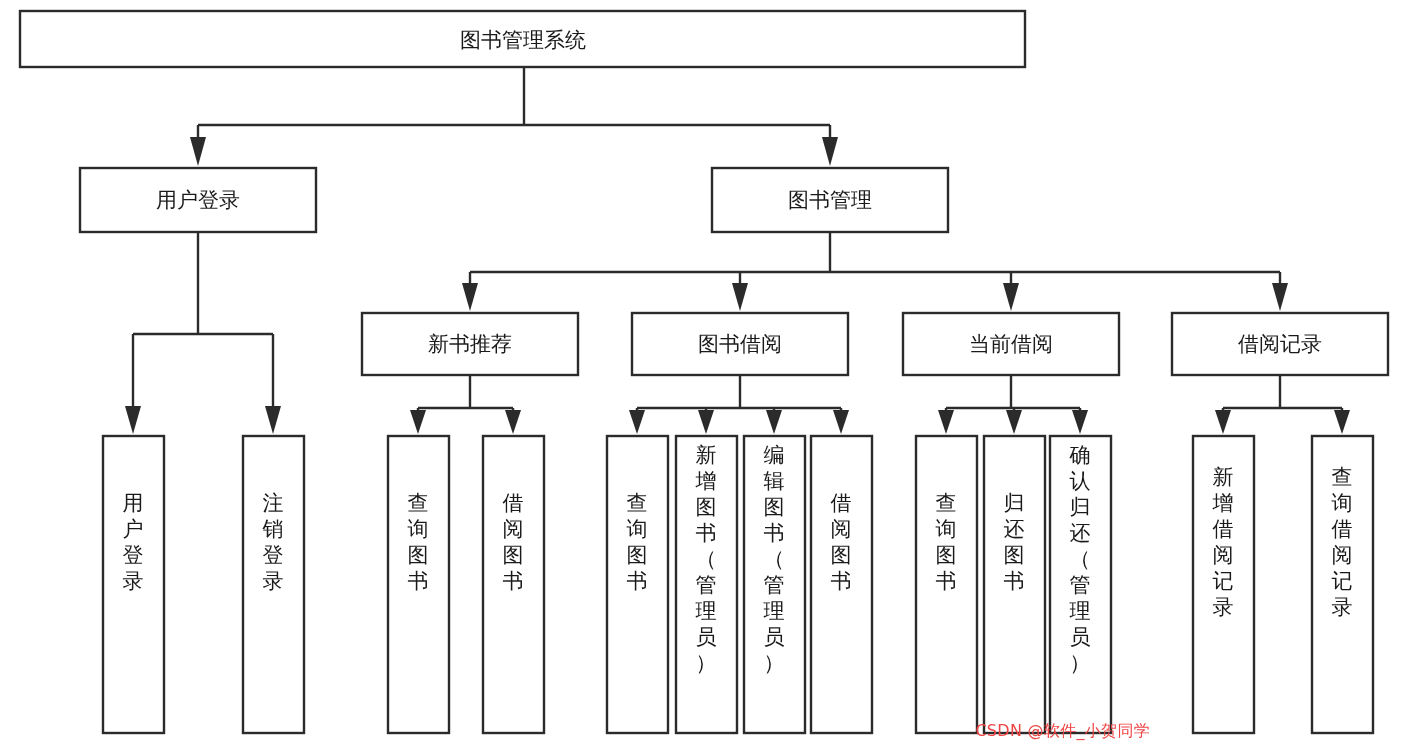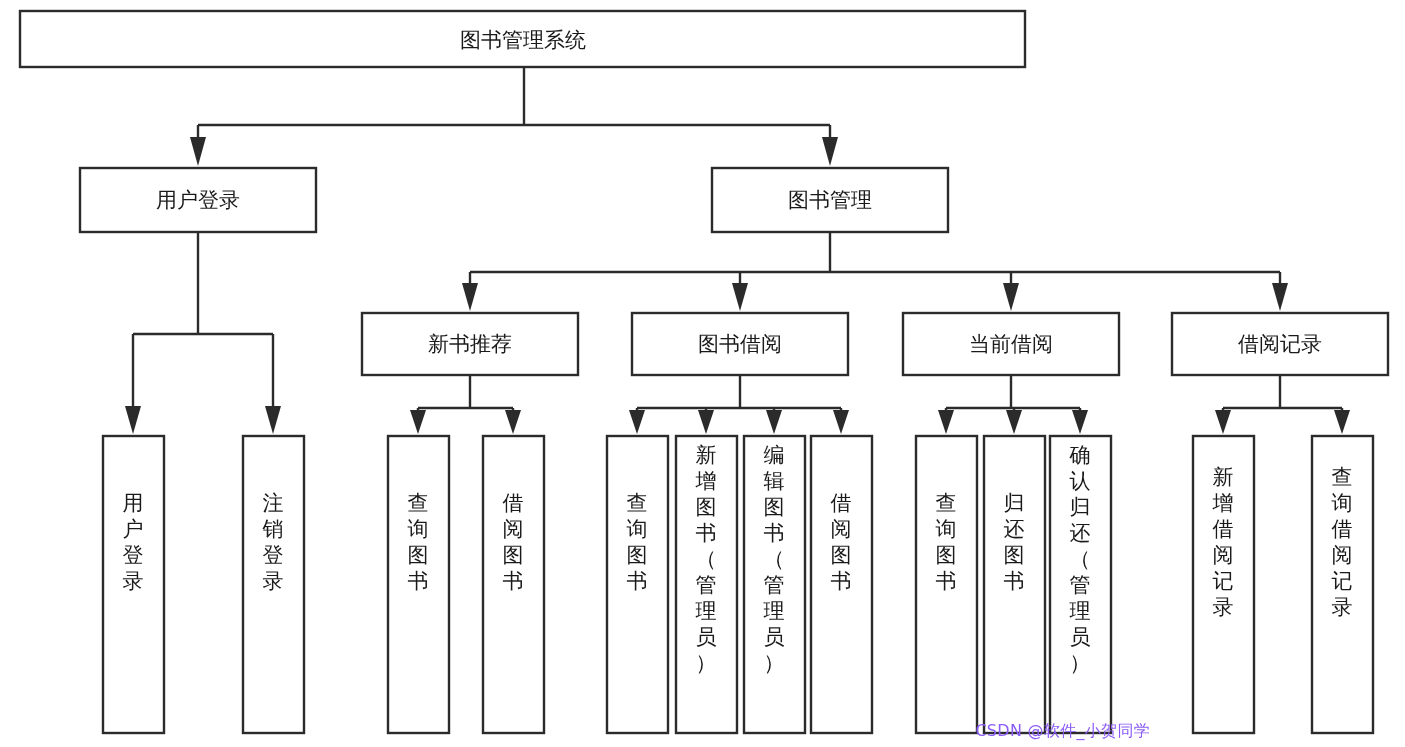--- a/index.html
+++ b/index.html
@@ -52,21 +52,21 @@
     fill: #1a1a1a;
     font-size: 21px;
     text-anchor: middle;
   }
   .watermark {
     position: absolute;
     right: 8px;
     bottom: 5px;
     font-family: "DejaVu Sans", "Liberation Sans", sans-serif;
     font-size: 16px;
-    color: #8b5cf6;
+    color: #ef4444;
     white-space: nowrap;
     letter-spacing: 0.3px;
   }
 </style>
 </head>
 <body>
 
 <div id="diagram-root">
 
   <svg class="flow" viewBox="0 0 1405 747" xmlns="http://www.w3.org/2000/svg">

